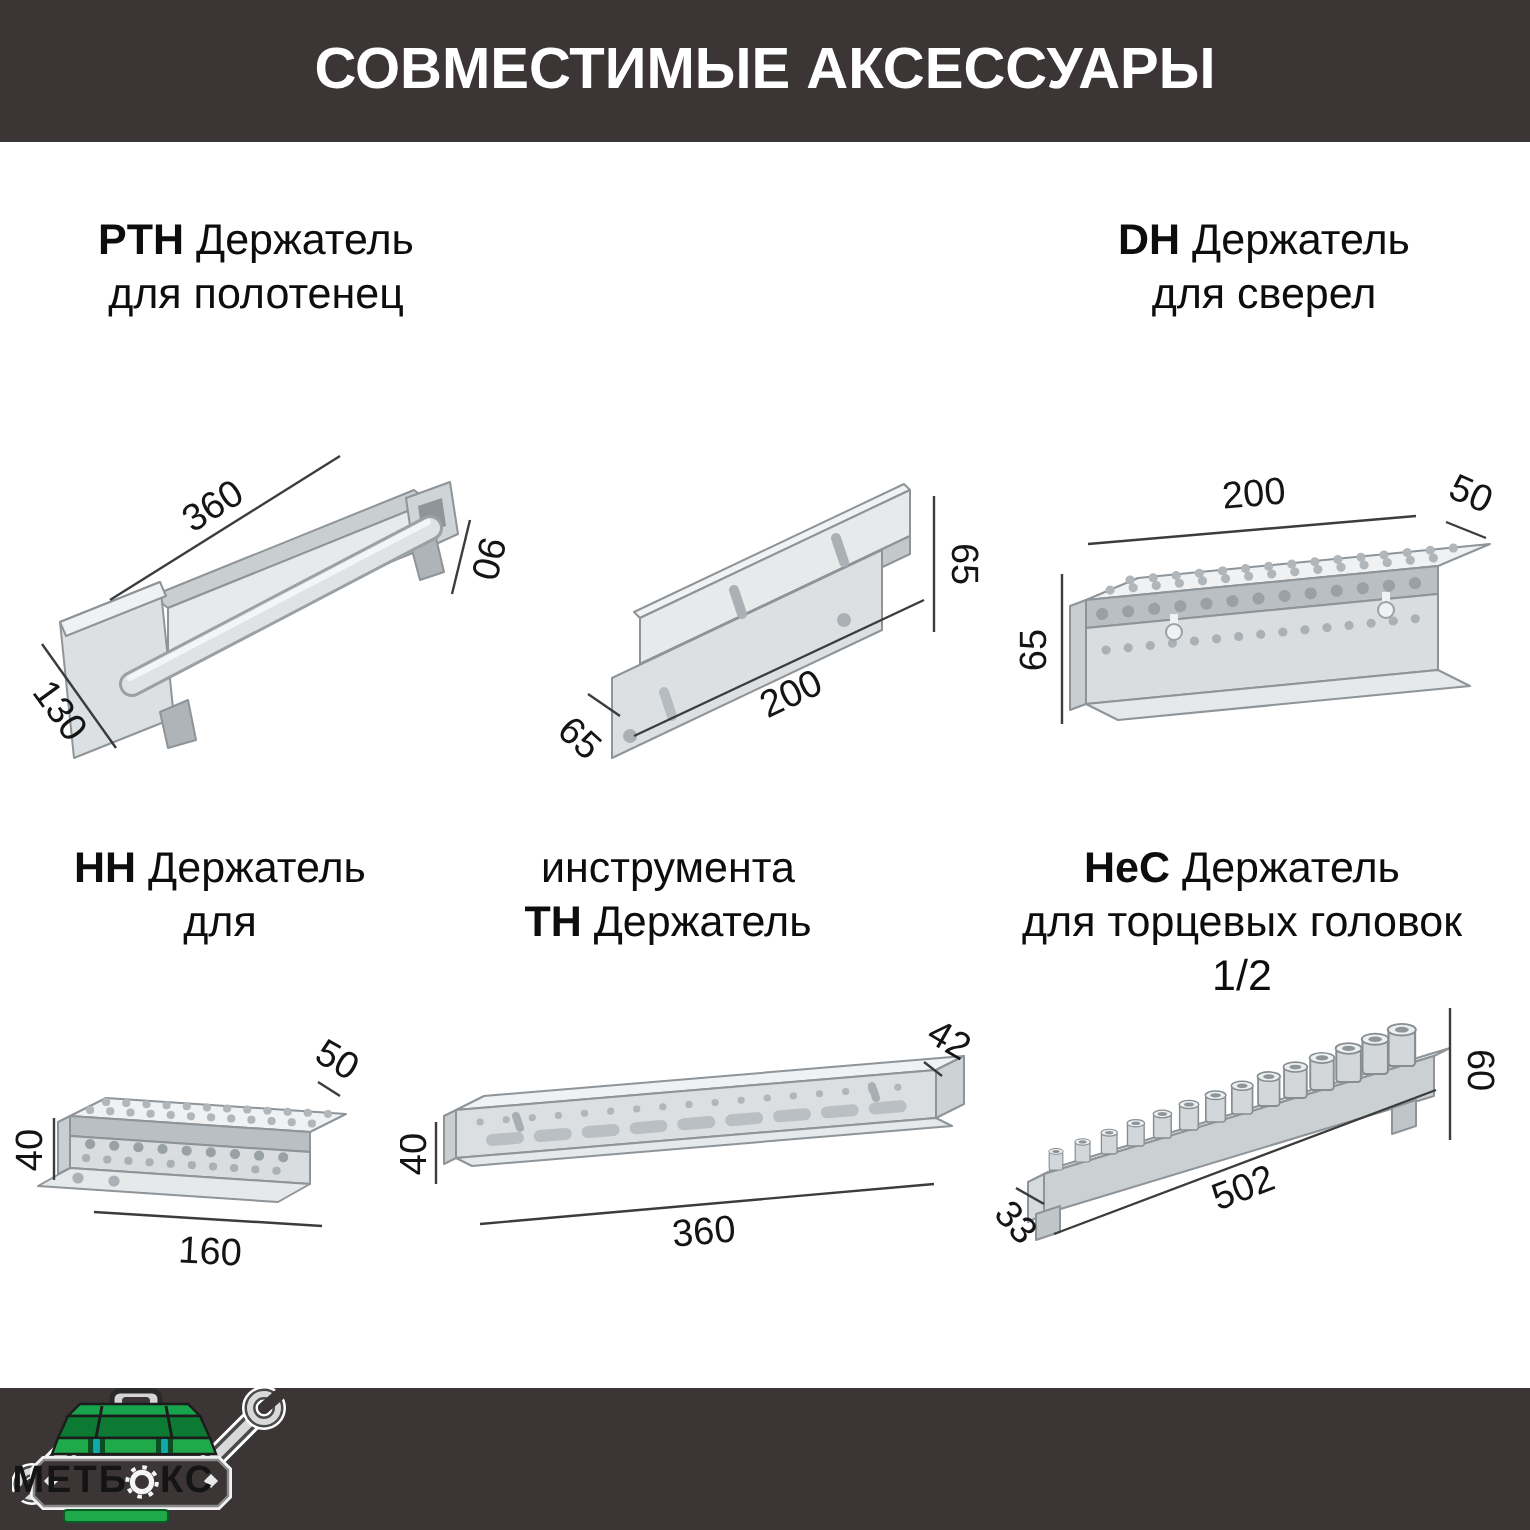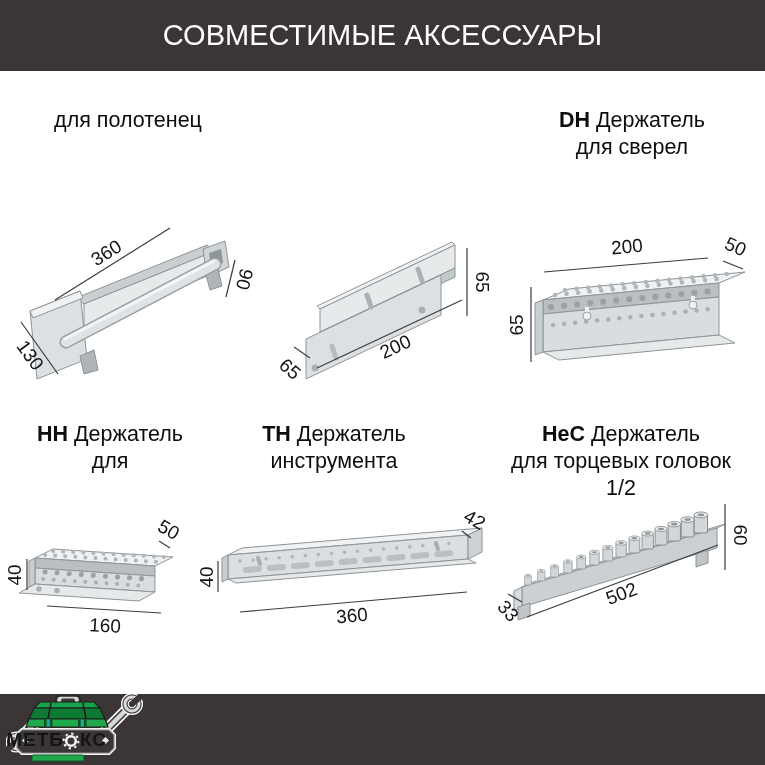--- a/index.html
+++ b/index.html
@@ -1,55 +1,56 @@
 <!DOCTYPE html>
 <html><head>
 <meta charset="utf-8">
 <style>
   html,body{margin:0;padding:0;background:#ffffff;}
   #page{position:relative;width:765px;height:765px;background:#ffffff;overflow:hidden;
         font-family:"Liberation Sans",sans-serif;}
   .bar{position:absolute;left:0;width:765px;background:#3B3536;}
   #header{top:0;height:71px;display:flex;align-items:center;justify-content:center;}
-  #header .htitle{color:#ffffff;font-size:29px;font-weight:400;letter-spacing:0px;}
+  #header .htitle{color:#ffffff;font-size:29px;font-weight:700;letter-spacing:0px;}
   .ptitle{position:absolute;text-align:center;color:#0d0d0d;font-size:21.5px;line-height:27px;}
   .pcode{font-weight:bold;}
   .pimg{position:absolute;}
   svg text{font-family:"Liberation Sans",sans-serif;fill:#141414;font-size:19px;}
   .dimline{stroke:#3c3c3c;stroke-width:1.2;}
   #footer{top:694px;height:71px;}
   #logo{position:absolute;left:6px;top:694px;}
 </style>
 </head>
 <body>
 
 <div id="page">
 
   <div id="header" class="bar">
     <div class="htitle">СОВМЕСТИМЫЕ АКСЕССУАРЫ</div>
   </div>
 
   <div class="ptitle" style="left:8px;top:107px;width:240px">
+    <div><span class="pcode">PTH</span> <span>Держатель</span></div>
     <div>для полотенец</div>
   </div>
 
 
   <div class="ptitle" style="left:512px;top:107px;width:240px">
     <div><span class="pcode">DH</span> <span>Держатель</span></div>
     <div>для сверел</div>
   </div>
 
   <div class="ptitle" style="left:0;top:421px;width:220px">
     <div><span class="pcode">HH</span> <span>Держатель</span></div>
     <div>для</div>
   </div>
 
   <div class="ptitle" style="left:215px;top:421px;width:238px">
+    <div>инструмента</div>
     <div><span class="pcode">TH</span> <span>Держатель</span></div>
-    <div>инструмента</div>
   </div>
 
   <div class="ptitle" style="left:501px;top:421px;width:240px">
     <div><span class="pcode">HeC</span> <span>Держатель</span></div>
     <div>для торцевых головок 1/2</div>
   </div>
 
   <svg class="pimg" style="left:10px;top:218px" width="245" height="180" viewBox="0 0 245 180">
     <g stroke="#8e9498" stroke-width="1" stroke-linejoin="round">
       <polygon points="66,80 197,27 205,33 74,86" fill="#c9ced1"></polygon>

